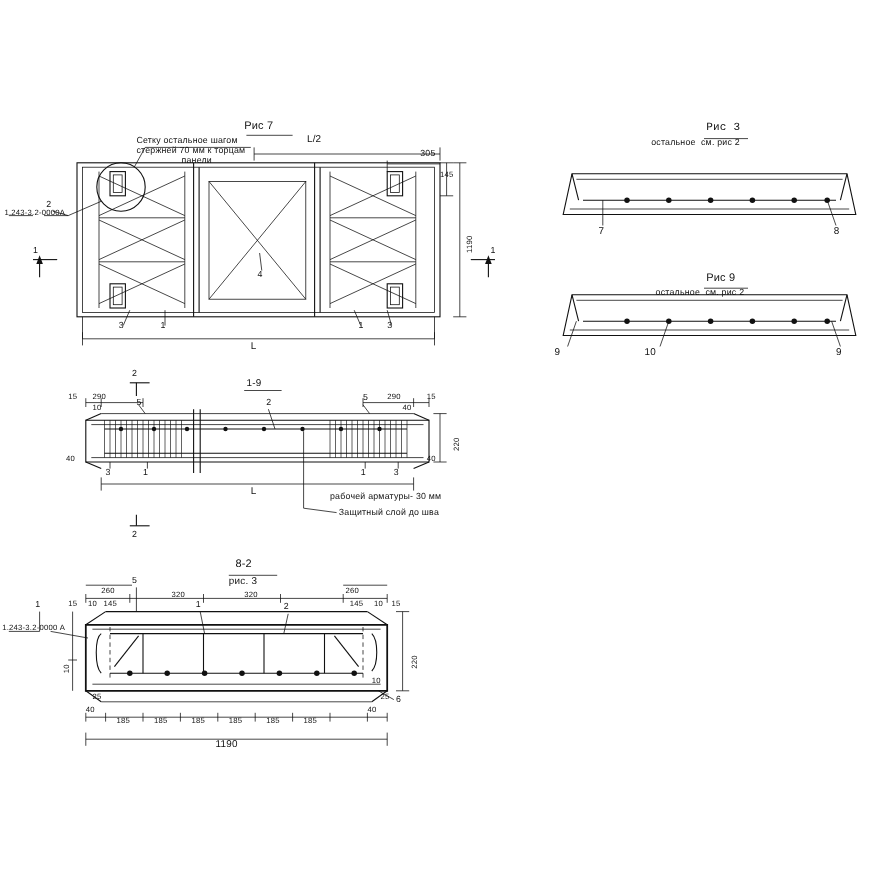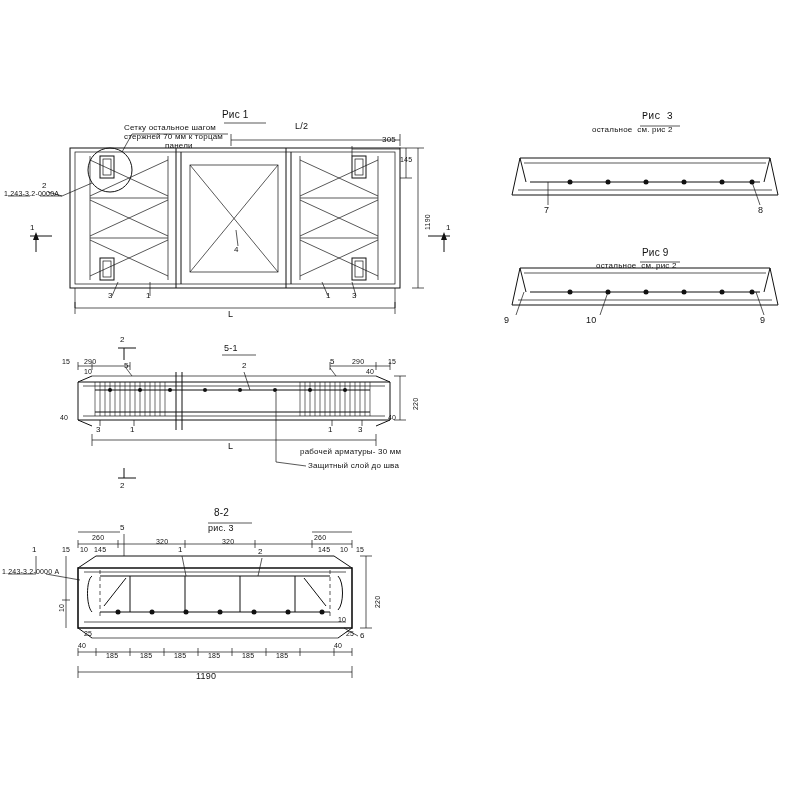--- a/index.html
+++ b/index.html
@@ -338,43 +338,43 @@
     <line class="ln-thin" x1="608" y1="292" x2="600" y2="315"></line>
     <line class="ln-thin" x1="756" y1="292" x2="764" y2="315"></line>
 
     <line class="ln-thin" x1="224" y1="123" x2="266" y2="123"></line>
     <line class="ln-thin" x1="222" y1="355" x2="256" y2="355"></line>
     <line class="ln-thin" x1="208" y1="523" x2="252" y2="523"></line>
     <line class="ln-thin" x1="640" y1="126" x2="680" y2="126"></line>
     <line class="ln-thin" x1="640" y1="262" x2="680" y2="262"></line>
   </svg>
 
-  <div class="lbl t10" style="left:222px;top:110px;">Рис 1</div>
-  <div class="lbl t9" style="left:295px;top:122px;">L/2</div>
+  <div class="lbl t10" style="left:222px;top:110px;">Рис 7</div>
+  <div class="lbl t9" style="left:279px;top:122px;">L/2</div>
   <div class="lbl" style="left:366px;top:136px;margin-left:16px;">305</div>
   <div class="lbl t7" style="left:400px;top:156px;">145</div>
   <div class="lbl t7 rot" style="left:424px;top:230px;">1190</div>
   <div class="lbl t9" style="left:228px;top:310px;">L</div>
 
   <div class="lbl" style="left:124px;top:124px;">Сетку остальное шагом</div>
   <div class="lbl" style="left:124px;top:133px;">стержней 70 мм к торцам</div>
   <div class="lbl" style="left:152px;top:142px;margin-left:13px;">панели</div>
 
   <div class="lbl" style="left:42px;top:182px;">2</div>
   <div class="lbl t7" style="left:4px;top:190px;">1.243-3.2-0000А</div>
 
   <div class="lbl" style="left:108px;top:292px;">3</div>
   <div class="lbl" style="left:146px;top:292px;">1</div>
   <div class="lbl" style="left:234px;top:246px;">4</div>
   <div class="lbl" style="left:326px;top:292px;">1</div>
   <div class="lbl" style="left:352px;top:292px;">3</div>
   <div class="lbl" style="left:30px;top:224px;">1</div>
   <div class="lbl" style="left:446px;top:224px;">1</div>
 
-  <div class="lbl t9" style="left:224px;top:344px;">5-1</div>
+  <div class="lbl t9" style="left:224px;top:344px;">1-9</div>
   <div class="lbl" style="left:120px;top:336px;">2</div>
   <div class="lbl" style="left:120px;top:482px;">2</div>
 
   <div class="lbl t7" style="left:62px;top:358px;">15</div>
   <div class="lbl t7" style="left:84px;top:358px;">290</div>
   <div class="lbl t7" style="left:84px;top:368px;">10</div>
   <div class="lbl t7" style="left:352px;top:358px;">290</div>
   <div class="lbl t7" style="left:388px;top:358px;">15</div>
   <div class="lbl t7" style="left:366px;top:368px;">40</div>
 

